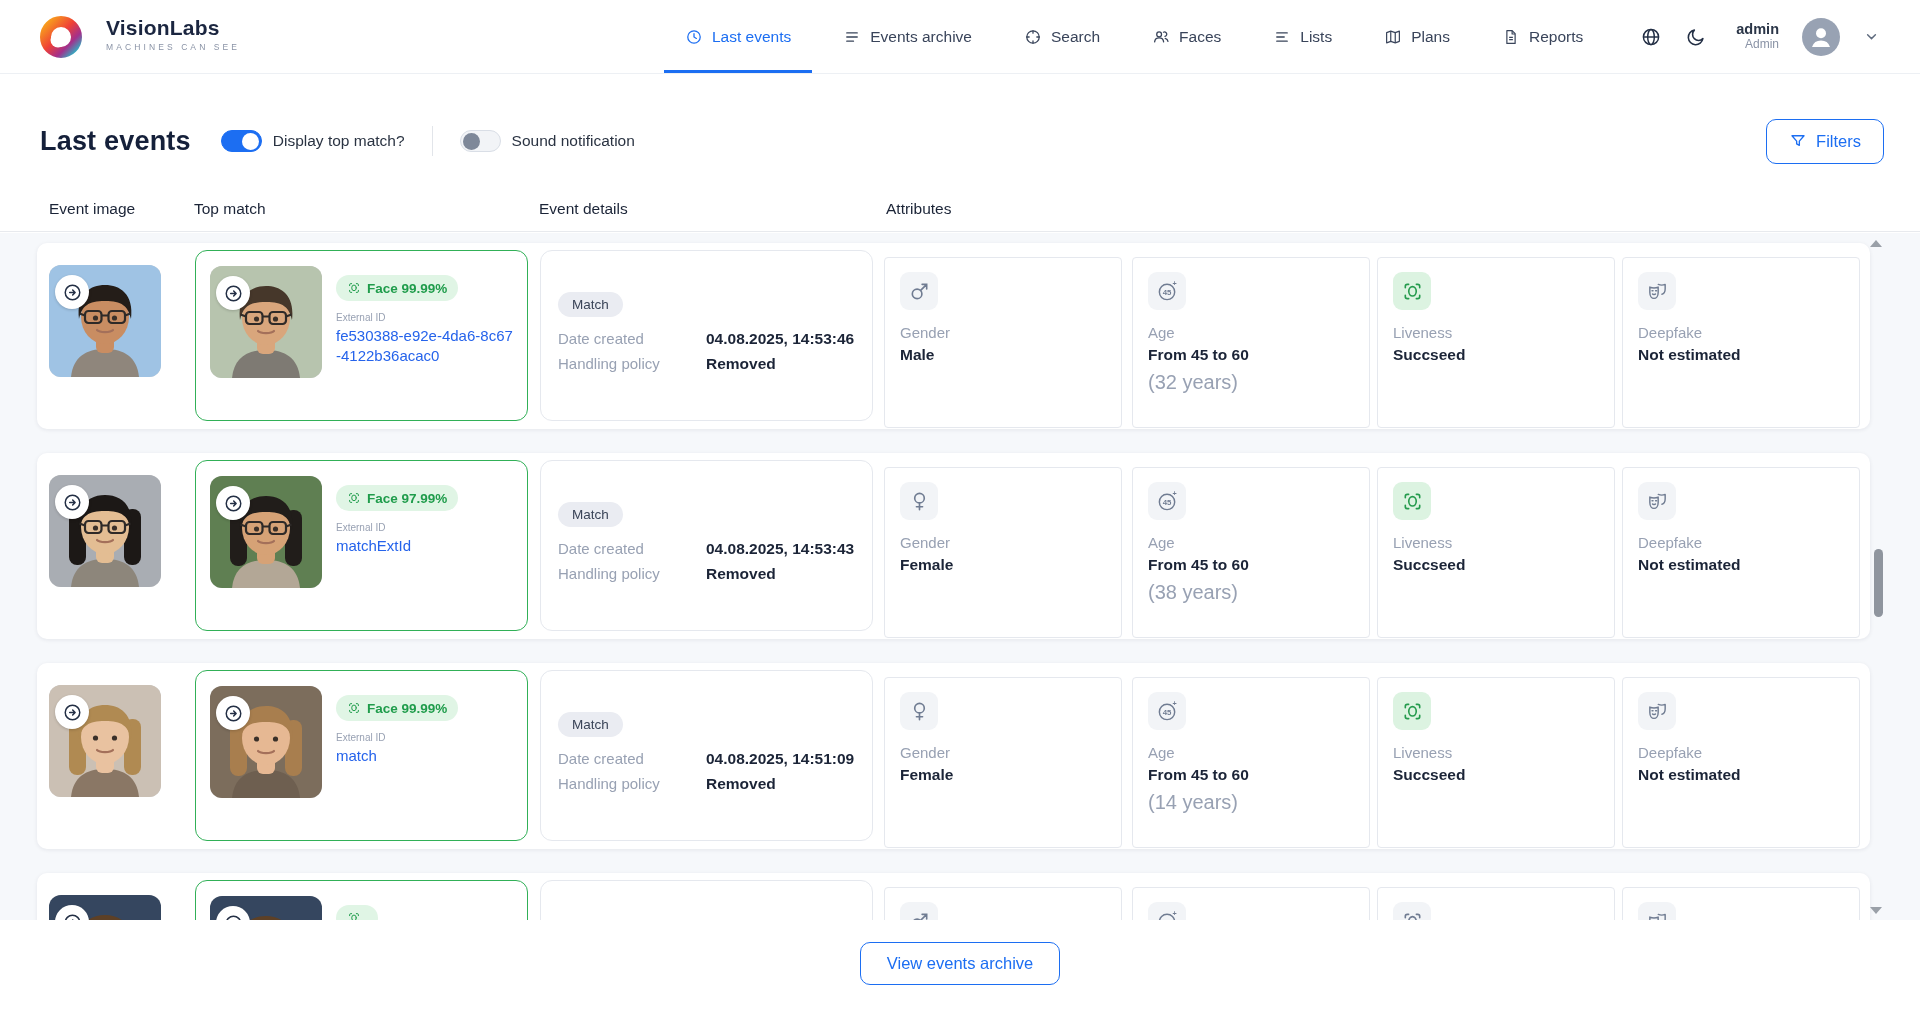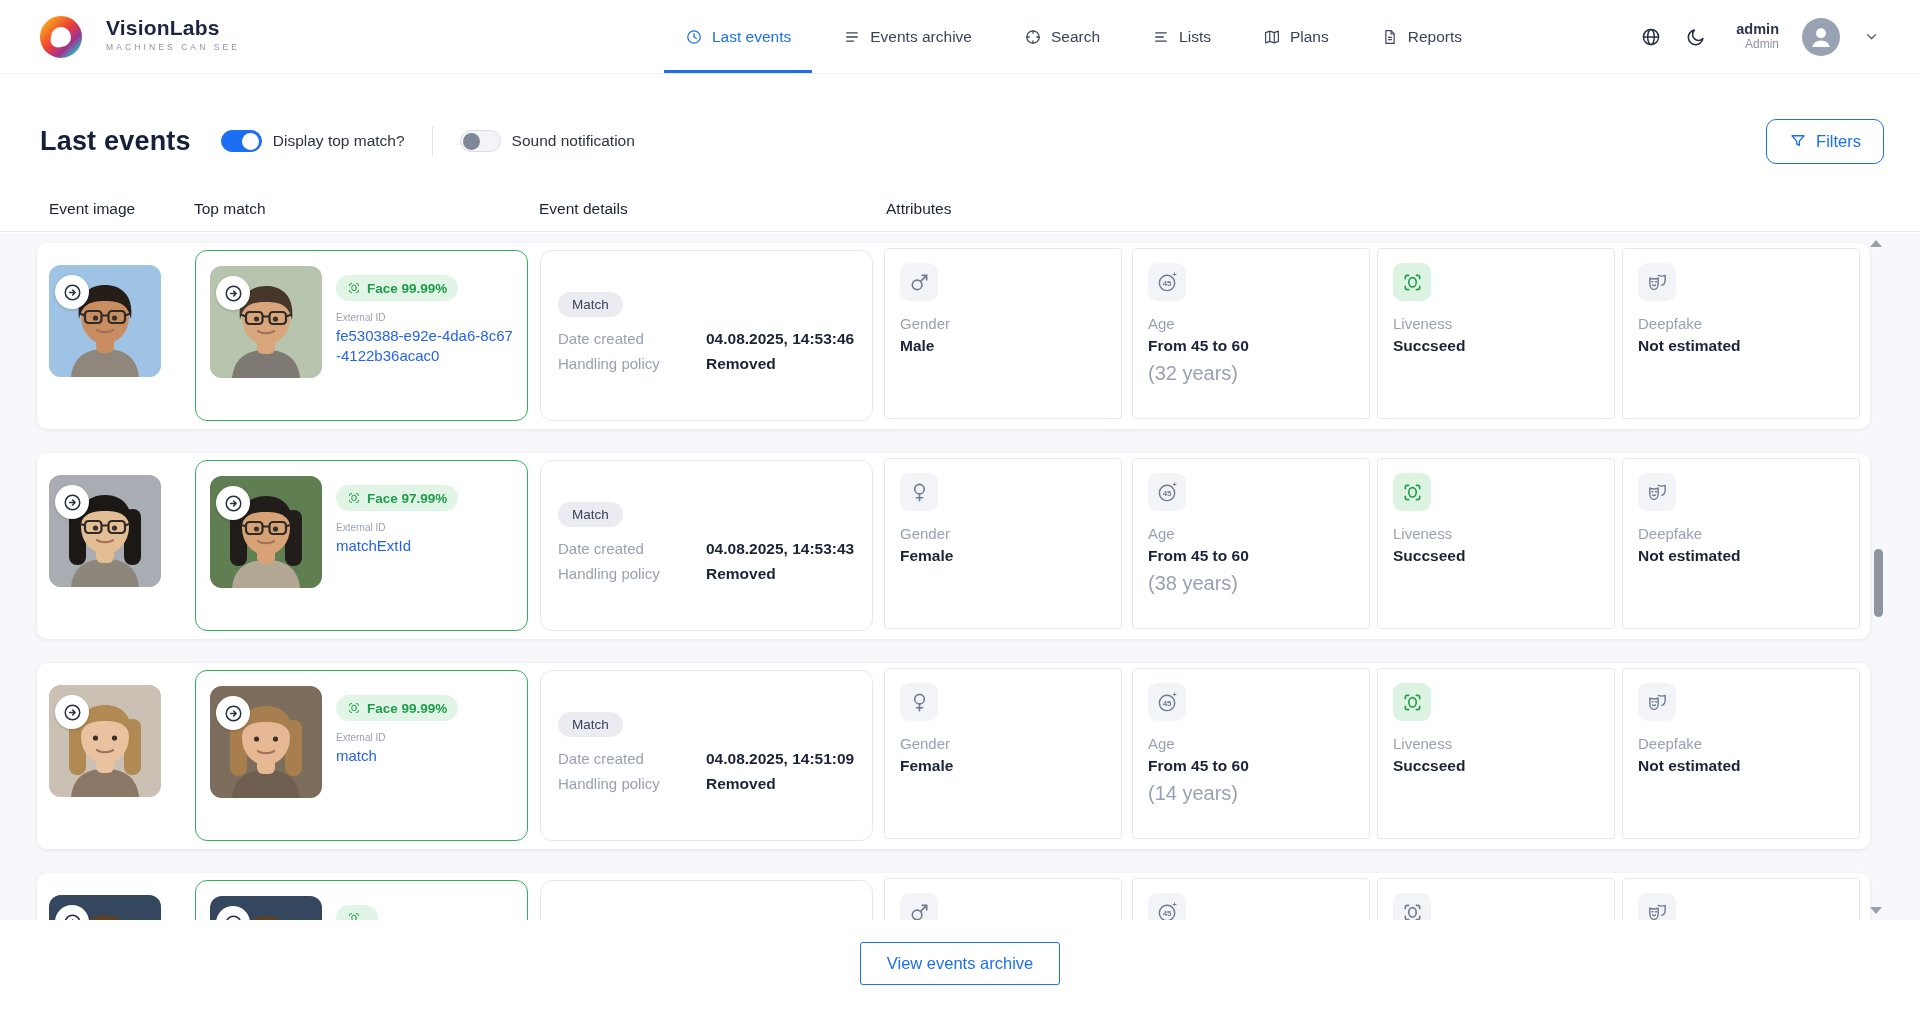--- a/index.html
+++ b/index.html
@@ -68,38 +68,38 @@
   .ext-label { margin-top:11px; font-size:10px; color:#98a1b3; }
   .ext-id { margin-top:3px; font-size:15px; color:#2563eb; line-height:1.3; word-break:break-all; cursor:pointer; }
 
   .details-card { position:absolute; left:503px; top:7px; width:333px; height:171px; border:1px solid #e5e8ee; border-radius:12px; background:#fff; padding:41px 16px 0 17px; }
   .match-pill { display:inline-block; background:#eaecf2; color:#3a4458; border-radius:14px; padding:5px 14px; font-size:13.5px; }
   .kv-rows { margin-top:9px; }
   .kv-row { display:flex; line-height:25px; font-size:15px; }
   .kv-label { width:148px; color:#98a1b3; }
   .kv-value { color:#1b2437; font-weight:600; font-size:15.5px; }
 
-  .attr-card { position:absolute; top:5px; width:238px; height:171px; border:1px solid #e5e8ee; border-radius:4px; background:#fff; padding:14px 14px 9px 15px; }
+  .attr-card { position:absolute; top:14px; width:238px; height:171px; border:1px solid #e5e8ee; border-radius:4px; background:#fff; padding:14px 14px 9px 15px; }
   .attr-gender { left:847px; } .attr-age { left:1095px; } .attr-liveness { left:1340px; } .attr-deepfake { left:1585px; }
   .attr-ic { width:38px; height:38px; border-radius:9px; background:#f2f4f7; color:#707c92; display:flex; align-items:center; justify-content:center; }
   .attr-ic svg { width:23px; height:23px; }
   .attr-ic.green { background:#dcf3e1; color:#259b4d; }
   .attr-label { margin-top:14px; font-size:15px; color:#98a1b3; }
   .attr-value { margin-top:5px; font-size:15.5px; font-weight:600; color:#1b2437; }
   .attr-note { margin-top:7px; font-size:20px; color:#98a1b3; }
 
   
   .sb-arrow-up, .sb-arrow-down { position:absolute; right:38px; width:0; height:0; border-left:6px solid transparent; border-right:6px solid transparent; }
   .sb-arrow-up { top:240px; border-bottom:7px solid #9aa0a8; cursor:pointer; }
   .sb-arrow-down { bottom:96px; border-top:7px solid #9aa0a8; cursor:pointer; }
   .sb-thumb { position:absolute; right:37px; top:549px; width:9px; height:68px; border-radius:5px; background:#8f959e; cursor:pointer; }
 
   
   .footer-bar { position:absolute; left:0; right:0; bottom:0; height:90px; background:#fff; display:flex; justify-content:center; }
-  .archive-btn { margin-top:22px; height:43px; padding:0 26px; border:1px solid #1c6ef2; border-radius:3px; background:#fff; color:#1c6ef2; font-size:16.5px; cursor:pointer; font-family:inherit; }
+  .archive-btn { margin-top:22px; height:43px; padding:0 26px; border:1px solid #1c6ef2; border-radius:10px; background:#fff; color:#1c6ef2; font-size:16.5px; cursor:pointer; font-family:inherit; }
 </style>
 </head>
 <body>
 
 <svg width="0" height="0" style="position:absolute">
   <defs>
     <linearGradient id="lg-ring" x1="0" y1="0" x2="1" y2="1">
       <stop offset="0" stop-color="#f8a51b"></stop>
         <stop offset="0.45" stop-color="#ef4136"></stop>
         <stop offset="0.75" stop-color="#a3308c"></stop>
@@ -237,20 +237,26 @@
     <span class="tab-label">Events archive</span>
   </div>
 
   <div class="tab">
     <svg class="tab-ic">
           <use href="#i-crosshair"></use>
         </svg>
     <span class="tab-label">Search</span>
   </div>
 
+  <div class="tab">
+    <svg class="tab-ic">
+          <use href="#i-faces"></use>
+        </svg>
+    <span class="tab-label">Faces</span>
+  </div>
 
   <div class="tab">
     <svg class="tab-ic">
           <use href="#i-lists"></use>
         </svg>
     <span class="tab-label">Lists</span>
   </div>
 
   <div class="tab">
     <svg class="tab-ic">

